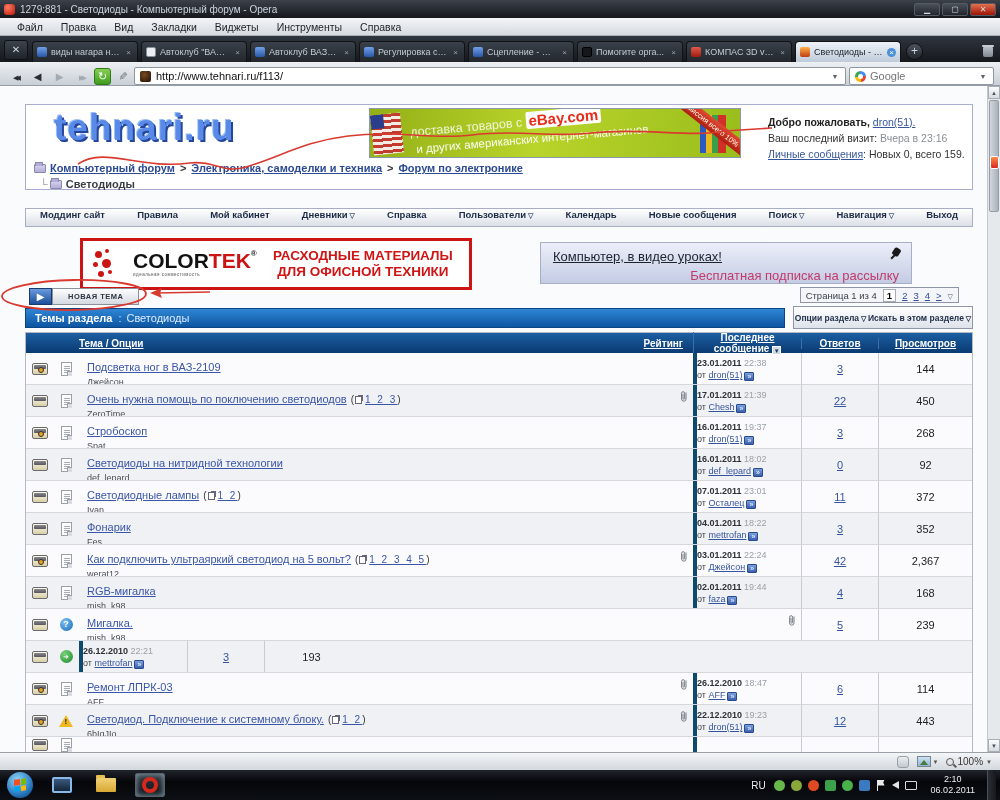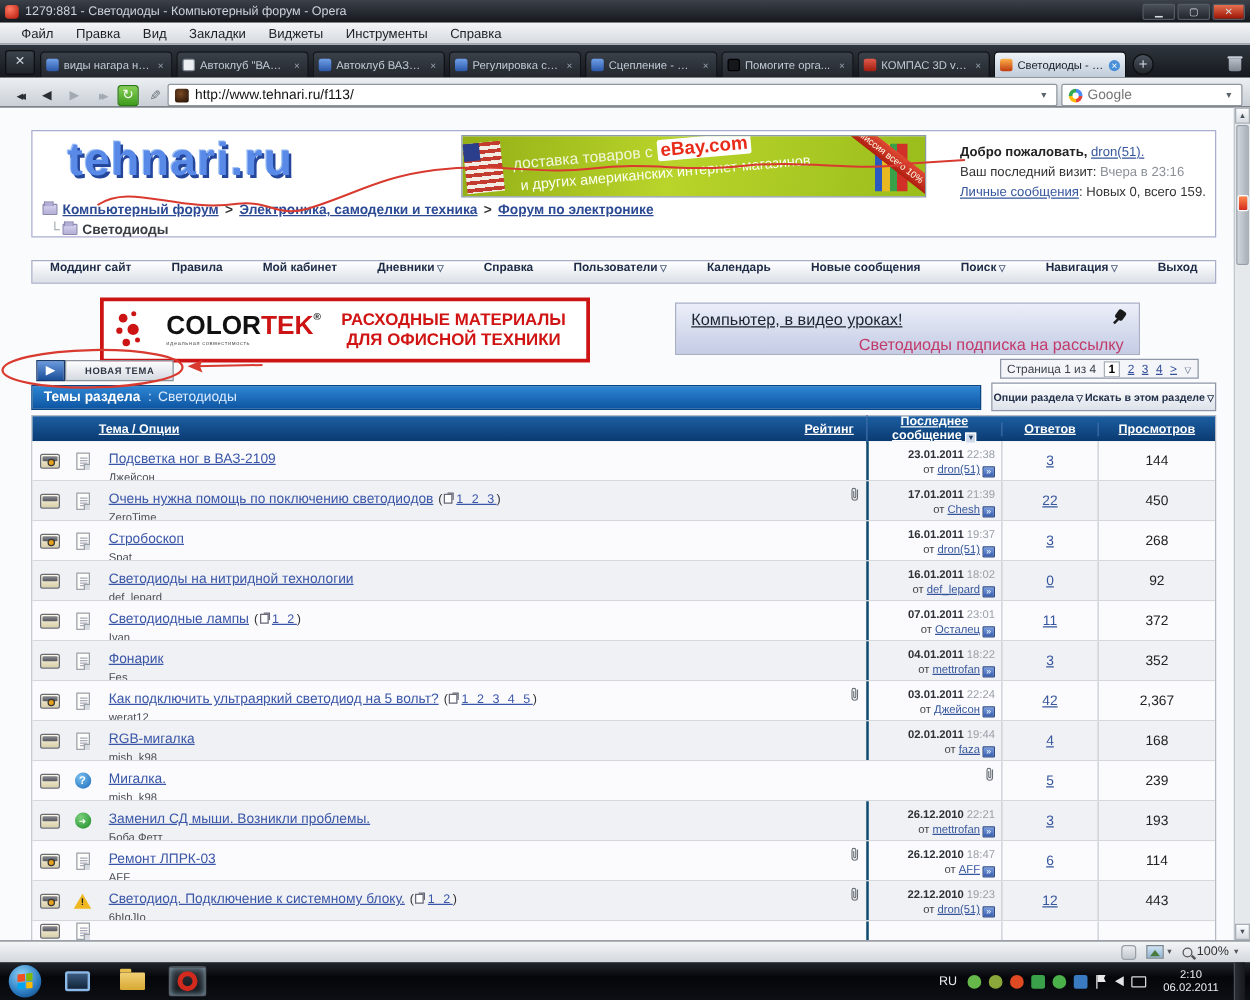--- a/index.html
+++ b/index.html
@@ -138,21 +138,21 @@
   .th-replies{width:77px;text-align:center;border-left:1px solid #3f6fa8}
   .th-views{width:94px;text-align:center;border-left:1px solid #3f6fa8}
   .sorticon{display:inline-block;width:9px;height:9px;background:#cdd9e8;border:1px solid #fff;color:#1c3a60;font-size:6px;line-height:8px;text-align:center;vertical-align:-1px;margin-left:3px}
   .sorticon::after{content:"▼"}
 
   .trow{display:flex;height:32px;border-bottom:1px solid #d4d7dc;background:#fbfbfd}
   .trow:nth-child(even){background:#f0f1f4}
   .c-ico1{width:27px;display:flex;align-items:center;justify-content:center}
   .c-ico2{width:26px;display:flex;align-items:center;justify-content:center}
   .c-topic{flex:1;position:relative;padding:4px 18px 0 8px;overflow:hidden}
-  .c-last{width:108px;border-left:2px solid #0c4a6e;text-align:right;padding:4px 5px 0 0;font-size:9px;line-height:1.35;white-space:nowrap}
+  .c-last{width:108px;border-left:4px solid #0c4a6e;text-align:left;padding:4px 5px 0 0;font-size:9px;line-height:1.35;white-space:nowrap}
   .c-replies{width:77px;border-left:1px solid #c8ccd2;display:flex;align-items:center;justify-content:center;font-size:11px}
   .c-views{width:94px;border-left:1px solid #c8ccd2;display:flex;align-items:center;justify-content:center;font-size:11px;color:#222}
   .t-title{font-size:11px;color:#3a56a8;white-space:nowrap}
   .t-author{font-size:9px;color:#4a4f56;margin-top:2px}
   .pages{font-size:10px;color:#333;margin-left:4px;white-space:nowrap}
   .pages::before{content:"("}
   .pages::after{content:")"}
   .mp-icon{display:inline-block;width:7px;height:8px;background:#fff;border:1px solid #667;box-shadow:2px -2px 0 -1px #667;margin:0 3px 0 1px;vertical-align:-1px}
   .pagenums{color:#3a56a8;letter-spacing:2px}
   .clip{position:absolute;right:5px;top:4px}
@@ -374,21 +374,21 @@
           <i style="left:15px;top:21px;width:4px;height:4px"></i>
       </span>
       <span class="ct-name"><span>COLOR</span><span class="tek">TEK</span><span class="reg">®</span>
         <span class="ct-tag">идеальная совместимость</span>
       </span>
       <span class="ct-text"><span>РАСХОДНЫЕ МАТЕРИАЛЫ</span><br><span>ДЛЯ ОФИСНОЙ ТЕХНИКИ</span></span>
     </div>
 
     <div class="videobanner">
       <a class="vb-title" style="color:#1c2430">Компьютер, в видео уроках!</a>
-      <div class="vb-sub">Светодиоды подписка на рассылку</div>
+      <div class="vb-sub">Бесплатная подписка на рассылку</div>
       <span class="vb-pin"></span>
     </div>
 
     <div class="newtopic">
       <span class="nt-ico"></span>
       <span class="nt-btn">НОВАЯ ТЕМА</span>
     </div>
 
     <div class="pagebox">
       <span>Страница 1 из 4</span>
@@ -626,25 +626,20 @@
             </span>
             <span class="c-views">239</span>
           </div>
 
           <div class="trow">
             <span class="c-ico1">
               <span class="ticon env"></span>
             </span>
             <span class="c-ico2">
               <span class="go"></span>
-            </span>
-            <span class="c-topic">
-              <span class="t-title"><a>Заменил СД мыши. Возникли проблемы.</a></span>
-              <div class="t-author">Боба Фетт</div>
-              
             </span>
             <span class="c-last">
               <div><span class="lp-date">26.12.2010</span> <span class="lp-time">22:21</span></div>
               <div class="lp2"><span class="byp">от</span> <a>mettrofan</a><span class="golast"></span></div>
             </span>
             <span class="c-replies">
               <a>3</a>
             </span>
             <span class="c-views">193</span>
           </div>

